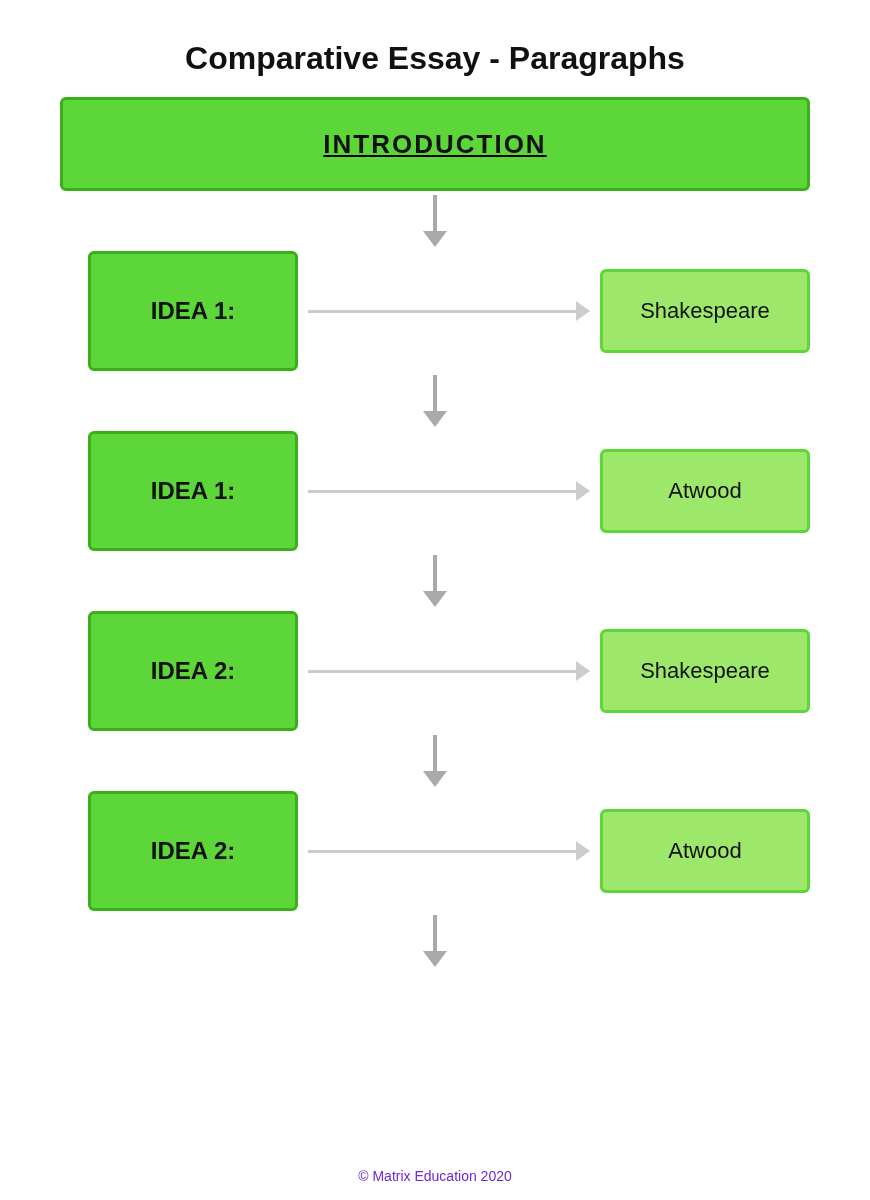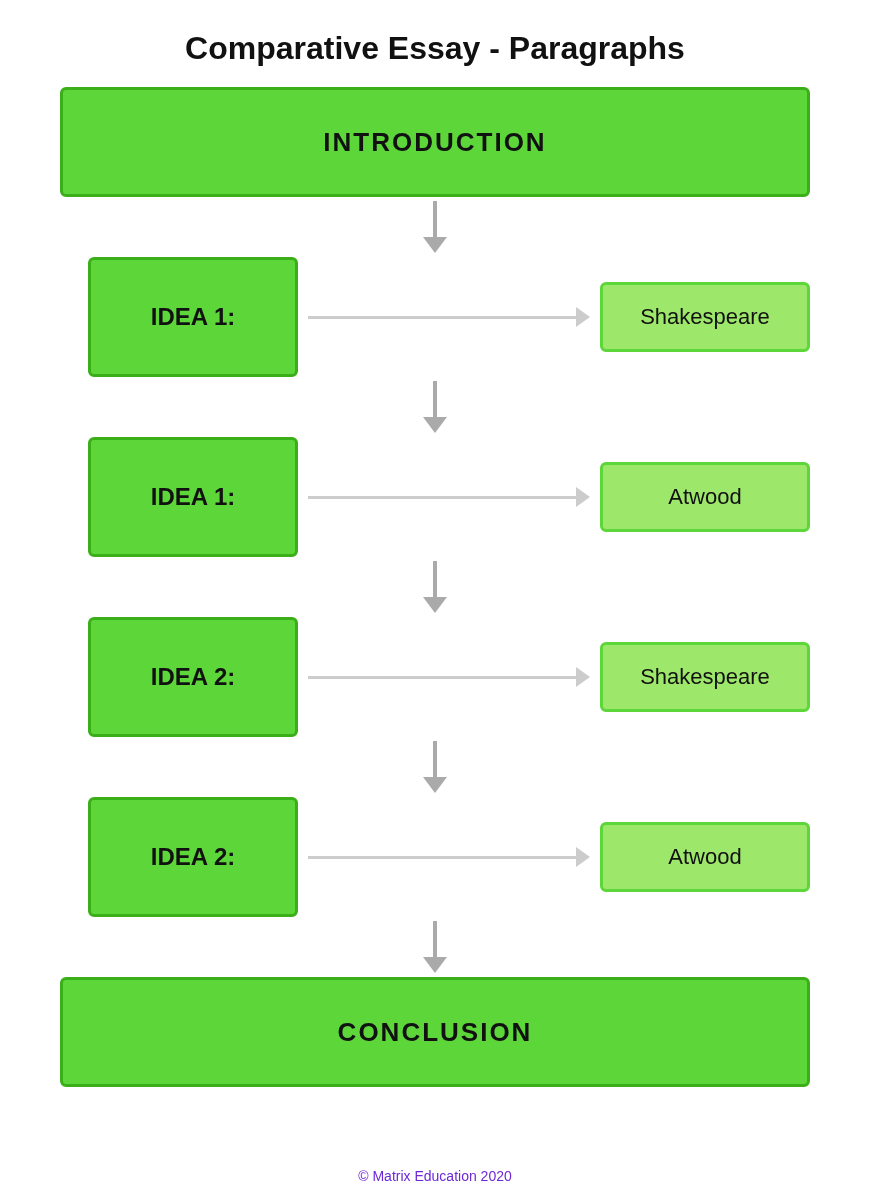--- a/index.html
+++ b/index.html
@@ -12,21 +12,21 @@
       display: flex;
       flex-direction: column;
       align-items: center;
       overflow: hidden;
     }
 
     .page-title {
       font-size: 32px;
       font-weight: bold;
       text-align: center;
-      margin-top: 30px;
+      margin-top: 40px;
       margin-bottom: 20px;
       color: #111;
     }
 
     .diagram-container {
       display: flex;
       flex-direction: column;
       align-items: center;
       width: 750px;
       flex: 1;
@@ -35,21 +35,22 @@
 
     
     .full-box {
       width: 100%;
       background: #5cd639;
       border: 3px solid #3aaf1a;
       border-radius: 6px;
       display: flex;
       align-items: center;
       justify-content: center;
-      height: 110px;
+      height: 94px;
+      text-decoration: underline;
     }
 
     .full-box-label {
       font-size: 26px;
       font-weight: bold;
       letter-spacing: 2px;
       color: #111;
     }
 
     
@@ -119,21 +120,21 @@
     .arrow-right-head {
       width: 0;
       height: 0;
       border-top: 10px solid transparent;
       border-bottom: 10px solid transparent;
       border-left: 14px solid #ccc;
     }
 
     .side-box {
       width: 210px;
-      height: 70px;
+      height: 84px;
       background: #9de86b;
       border: 3px solid #5cd639;
       border-radius: 6px;
       display: flex;
       align-items: center;
       justify-content: center;
     }
 
     .side-box-label {
       font-size: 22px;
@@ -228,19 +229,16 @@
     <div class="side-box">
       <span class="side-box-label">Atwood</span>
     </div>
   </div>
 
   <div class="arrow-down">
     <div class="arrow-down-line"></div>
     <div class="arrow-down-head"></div>
   </div>
 
-  <div class="full-box">
-    <span class="full-box-label">CONCLUSION</span>
-  </div>
 
 </div>
 
 <div class="copyright">© Matrix Education 2020</div>
 
 </body></html>

